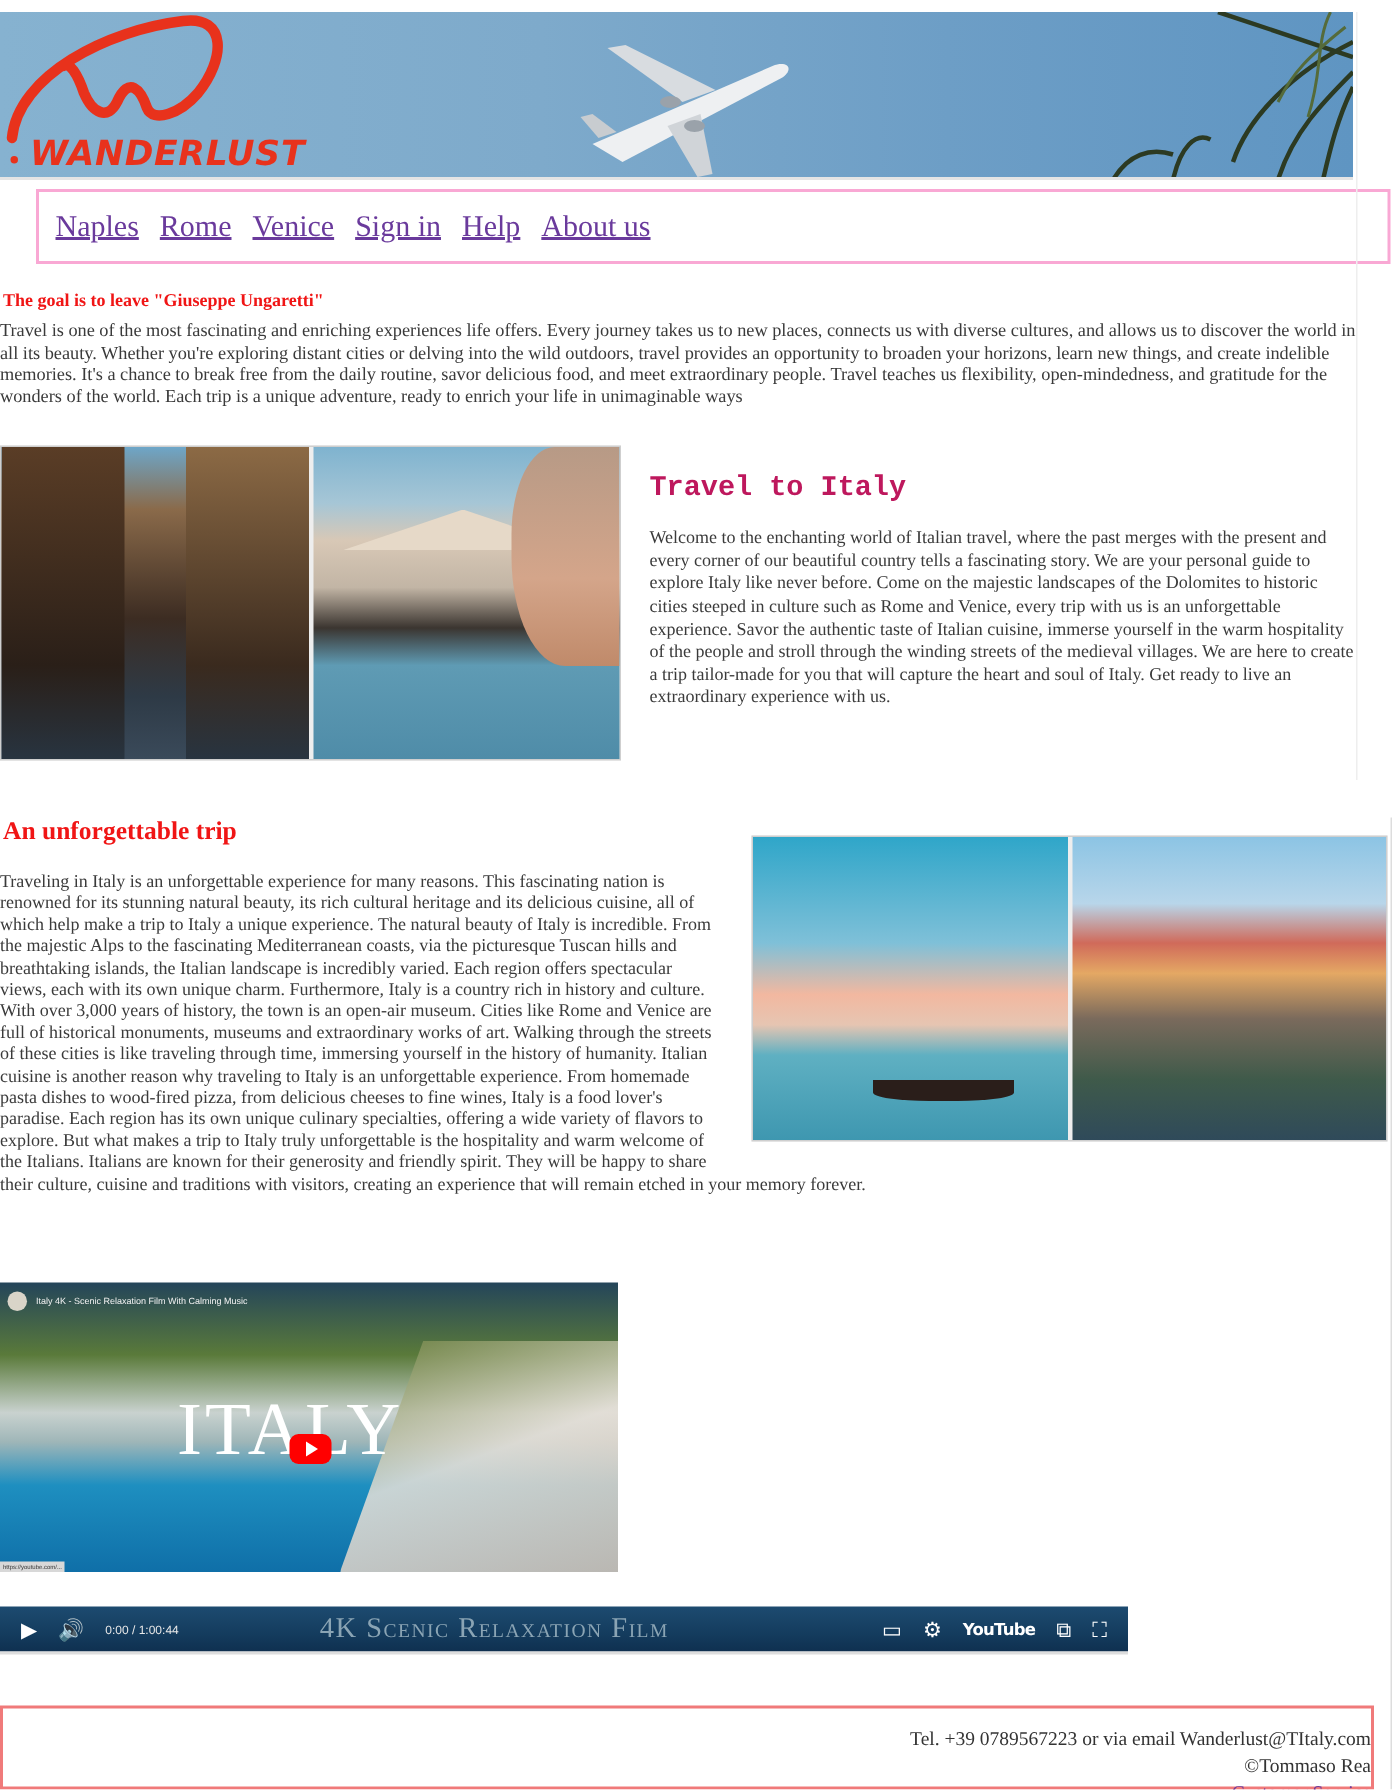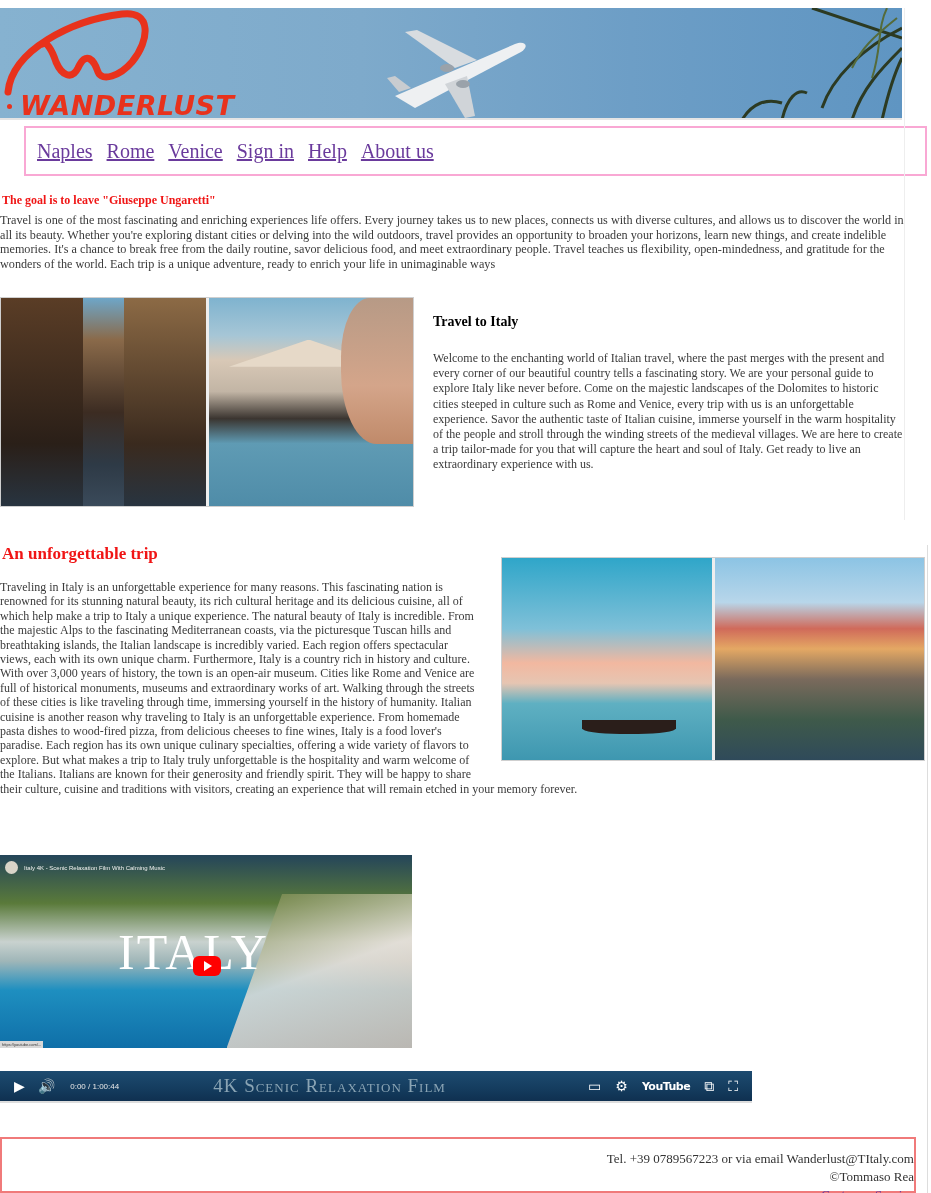--- a/index.html
+++ b/index.html
@@ -2,21 +2,21 @@
 <html><head>
 <meta charset="utf-8">
 <style>
   * { box-sizing: border-box; margin: 0; padding: 0; }
   html, body { width: 931px; height: 1193px; background: #fff; overflow: hidden; }
   body { font-family: "Liberation Serif", "DejaVu Serif", serif; color: #333; position: relative; }
 
   .banner { position: absolute; left: 0; top: 8px; width: 902px; height: 112px;
     background: linear-gradient(90deg, #86b2d0 0%, #7eaacb 40%, #6d9ec6 70%, #5f95c2 100%); overflow: hidden; border-bottom: 2px solid #e4e4e4; }
   .logo-swoosh { position: absolute; left: 2px; top: 2px; width: 150px; height: 90px; }
-  .logo-text { position: absolute; left: 20px; top: 82px; font-family: "DejaVu Sans", sans-serif; font-weight: bold; font-style: italic; font-size: 27px; color: #e8321c; letter-spacing: 0.5px; }
+  .logo-text { position: absolute; left: 20px; top: 82px; font-family: "DejaVu Sans", sans-serif; font-weight: bold; font-style: italic; font-size: 23px; color: #e8321c; letter-spacing: 0.5px; }
   .logo-dot { position: absolute; left: 7px; top: 96px; width: 5px; height: 5px; background: #e8321c; border-radius: 50%; }
   .plane { position: absolute; left: 385px; top: 18px; width: 145px; height: 95px; }
   .palm { position: absolute; right: 0; top: 0; width: 190px; height: 112px; }
 
   .nav { position: absolute; left: 0; top: 126px; width: 903px; height: 50px; border: 2px solid #f9a8d4; display: flex; align-items: center; padding-left: 11px; gap: 14px; margin-left: 24px; }
   .nav a { font-size: 20px; color: #6a3a9c; text-decoration: underline; font-family: "Liberation Serif", serif; }
 
   .goal { position: absolute; left: 2px; top: 193px; font-size: 12px; font-weight: bold; color: #f01515; }
   .intro { position: absolute; left: 0; top: 213px; width: 905px; font-size: 12.2px; line-height: 14.6px; color: #3a3a3a; }
 
@@ -28,21 +28,21 @@
   .naples { background: linear-gradient(180deg, #6ea6c8 0%, #8a6a4a 20%, #3c2c22 55%, #2e3a46 80%, #3a4a5a 100%); }
   .naples::before { content: ""; position: absolute; left: 0; top: 0; width: 40%; height: 100%; background: linear-gradient(180deg,#5a3d26,#2a1f18 70%,#283440); }
   .naples::after { content: ""; position: absolute; right: 0; top: 0; width: 40%; height: 100%; background: linear-gradient(180deg,#8c6a45,#3a2a1e 70%,#283440); }
   .rome { background: linear-gradient(180deg, #7fb3cf 0%, #a6c6d6 18%, #d8c8b6 30%, #c2b5a5 45%, #3b3530 58%, #5f9bb4 70%, #4f8ca8 100%); }
   .rome::before { content: ""; position: absolute; left: 10%; top: 20%; width: 78%; height: 13%; background: #e6d9c8; clip-path: polygon(0 100%, 50% 0, 100% 100%); }
   .rome::after { content: ""; position: absolute; right: 0; top: 0; width: 35%; height: 70%; background: linear-gradient(180deg,#b79a86,#d4a58a 60%,#c08a6a); border-radius: 40% 0 0 50%; }
   .venice { background: linear-gradient(180deg, #2fa6c9 0%, #7fc0d8 35%, #f2b8a0 52%, #e6c5b2 62%, #5fb0c2 72%, #3e97b0 100%); }
   .venice::after { content: ""; position: absolute; left: 38%; top: 80%; width: 45%; height: 7%; background: #2a1e1a; border-radius: 0 0 40% 40%; }
   .cinque { background: linear-gradient(180deg, #8cc4e4 0%, #b8d6ea 22%, #d06a5a 35%, #e4a864 45%, #7a6a5c 60%, #3f5a4a 80%, #2f4a5a 100%); }
 
-  .h-travel { position: absolute; left: 433px; top: 314px; font-size: 14px; font-weight: bold; color: #000000; }
+  .h-travel { position: absolute; left: 433px; top: 314px; font-size: 19px; font-weight: bold; color: #be185d; font-family: Liberation Mono, monospace; }
   .p-travel { position: absolute; left: 433px; top: 351px; width: 472px; font-size: 12px; line-height: 15.2px; color: #3a3a3a; }
 
   .h-trip { position: absolute; left: 2px; top: 544px; font-size: 17px; font-weight: bold; color: #f01515; }
   .p-trip { position: absolute; left: 0; top: 580px; width: 912px; font-size: 12px; line-height: 14.4px; color: #3a3a3a; }
   .p-trip .float-box { float: right; width: 432px; height: 188px; }
 
   .video { position: absolute; left: 0; top: 855px; width: 412px; height: 193px; overflow: hidden;
     background: linear-gradient(180deg, #24455a 0%, #5a7a3a 25%, #c9d2cf 45%, #9fb6b8 55%, #1e8fc0 70%, #0f6fa8 100%); }
   .video::before { content: ""; position: absolute; right: 0; top: 20%; width: 45%; height: 80%; background: linear-gradient(160deg, #6a7e3a 0%, #e6e0d8 50%, #d8c4b4 100%); clip-path: polygon(30% 0,100% 0,100% 100%,0 100%); opacity: 0.85; }
   .video-title-row { position: absolute; left: 5px; top: 6px; display: flex; align-items: center; gap: 6px; z-index: 2; }

